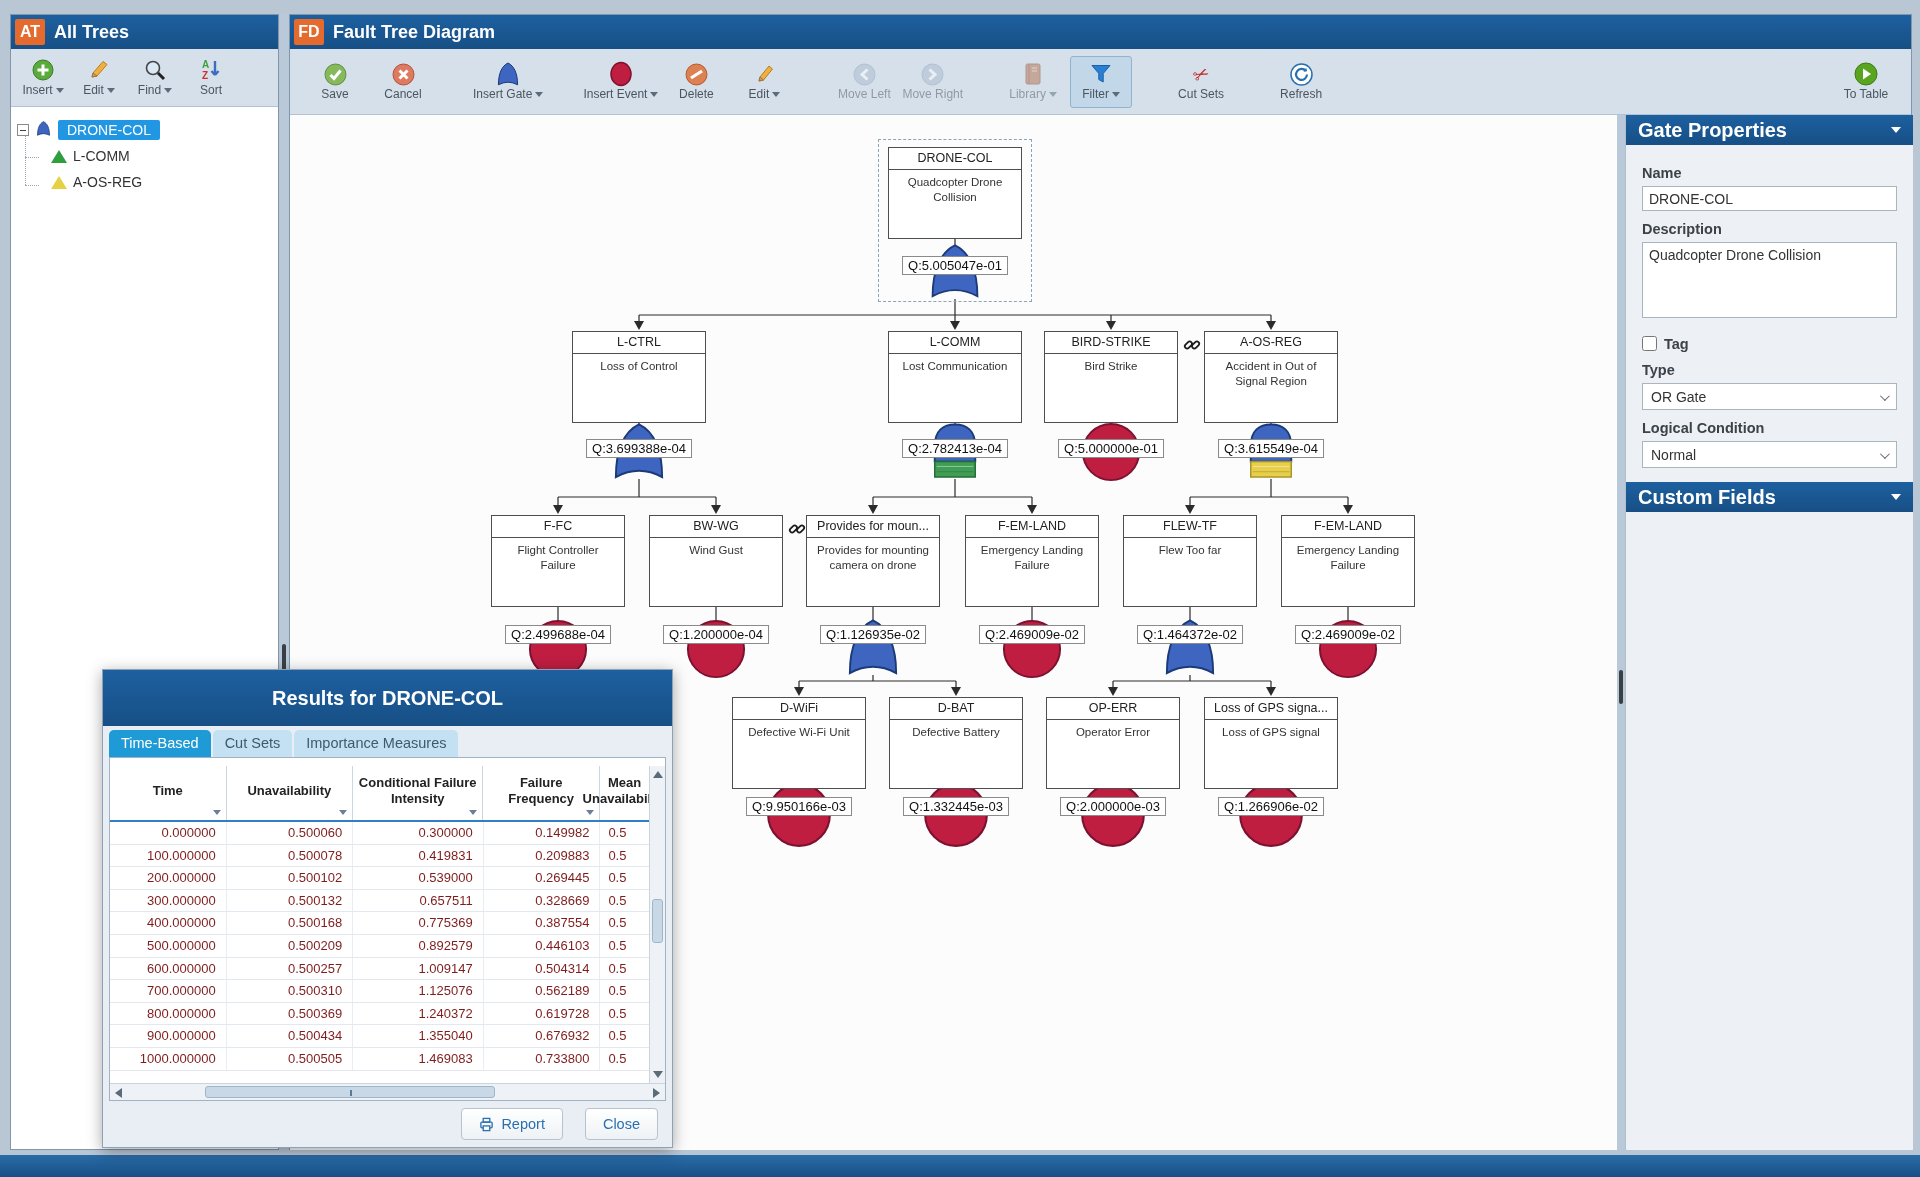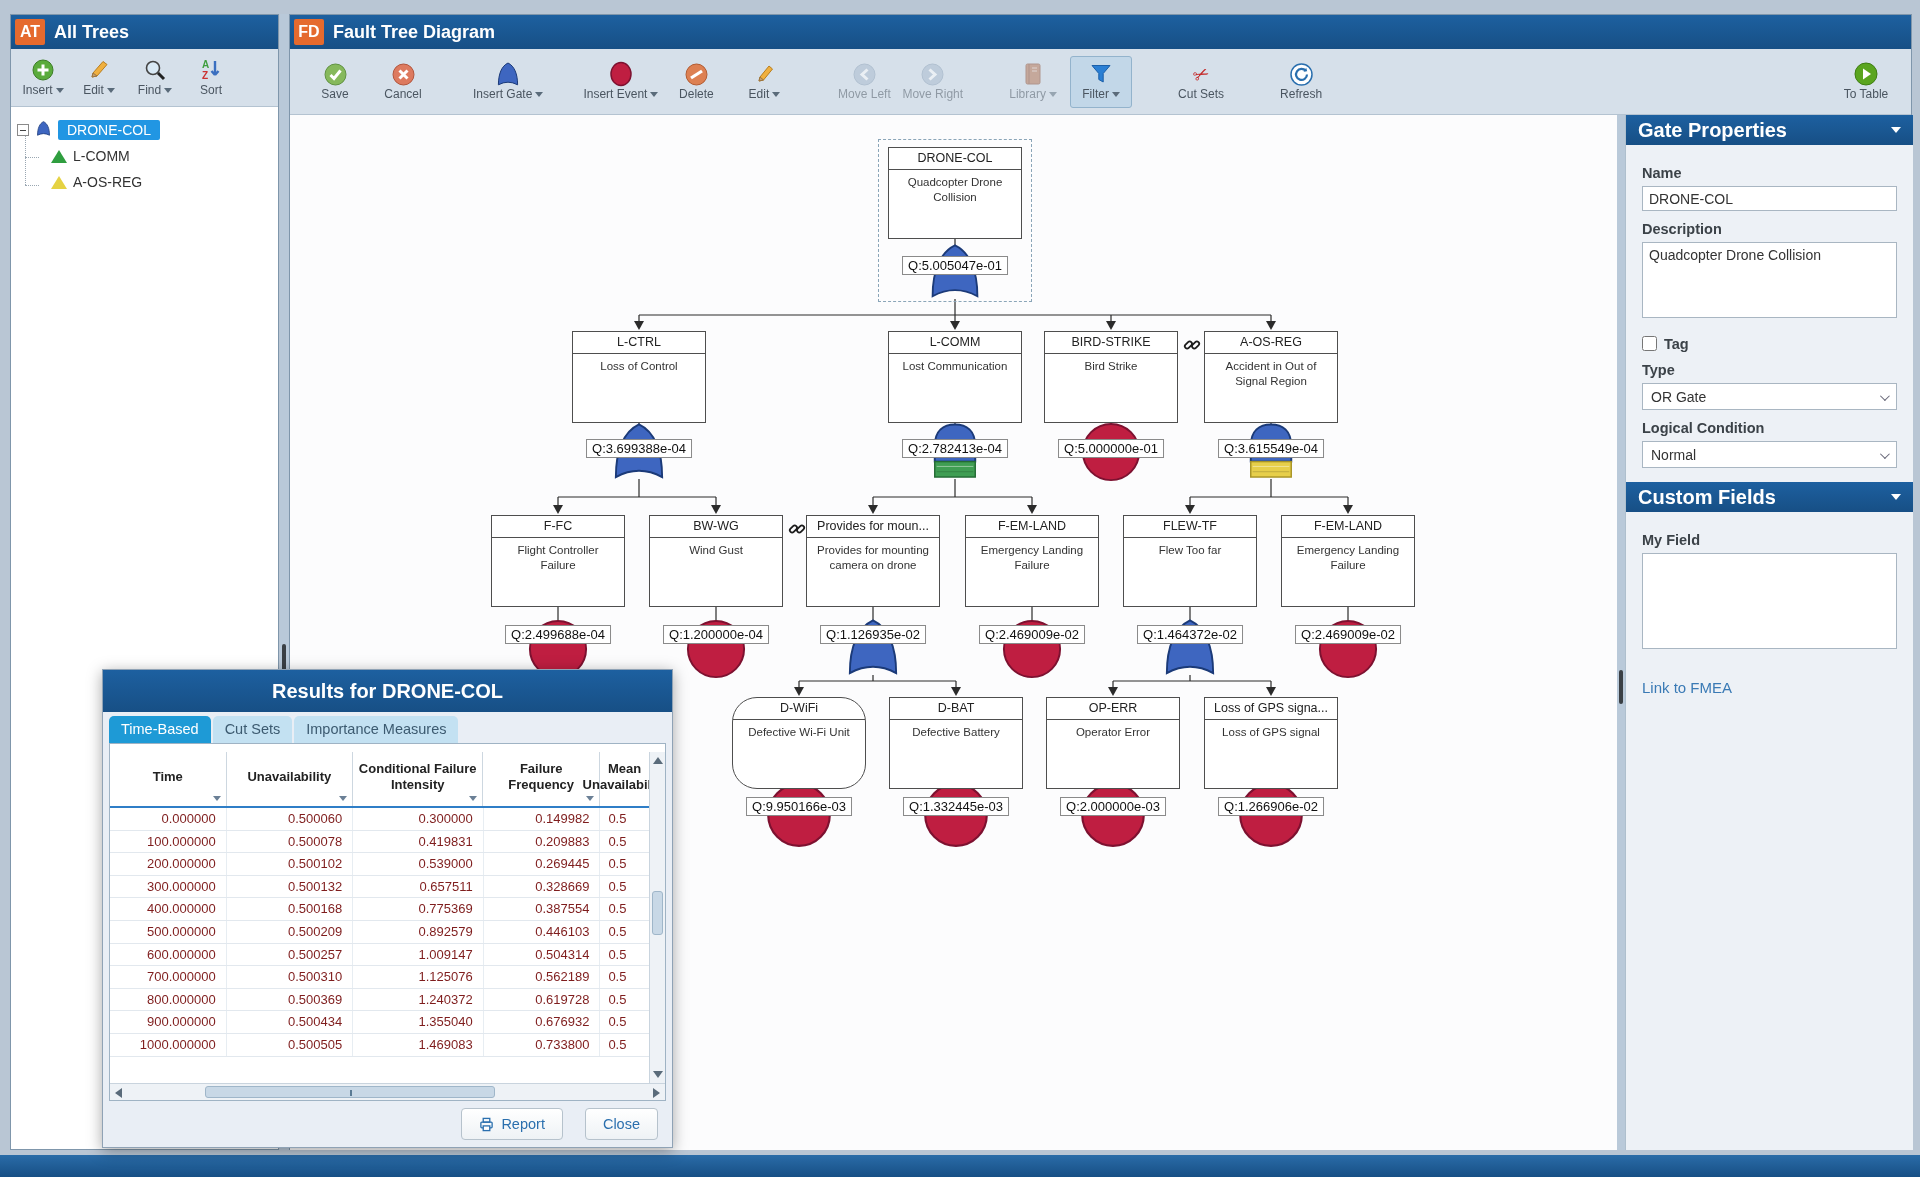--- a/index.html
+++ b/index.html
@@ -61,21 +61,21 @@
   .pinput { width:100%; height:25px; border:1px solid #a9b6c2; background:#fff; font-size:14px; color:#333; padding:2px 6px; font-family:"Liberation Sans",sans-serif; }
   .ptext { width:100%; border:1px solid #a9b6c2; background:#fff; font-size:14px; color:#333; padding:4px 6px; resize:none; font-family:"Liberation Sans",sans-serif; }
   .pcheck { display:flex; align-items:flex-start; gap:7px; margin:14px 0 2px; }
   .pcheck input { width:15px; height:15px; }
   .psel { width:100%; height:27px; border:1px solid #a9b6c2; background:#fff; font-size:14px; color:#333; display:flex; align-items:center; padding:0 8px; position:relative; }
   .psel .sel-chev { position:absolute; right:9px; top:10px; width:7px; height:7px; border-right:1.6px solid #667; border-bottom:1.6px solid #667; transform:rotate(45deg) translateY(-2px); }
   .plink { display:inline-block; margin-top:26px; color:#3a7ab5; font-size:15px; text-decoration:none; }
 
   
   #dialog { position:absolute; left:102px; top:669px; width:571px; height:479px; background:#e9eef5; border:1px solid #8fa2b5; box-shadow:0 3px 14px rgba(0,0,0,.35); z-index:60; display:flex; flex-direction:column; }
-  #dlg-hdr { height:42px; background:linear-gradient(#1d60a0,#174f85); color:#fff; font-size:20px; font-weight:bold; display:flex; align-items:center; justify-content:center; flex:0 0 auto; }
+  #dlg-hdr { height:56px; background:linear-gradient(#1d60a0,#174f85); color:#fff; font-size:20px; font-weight:bold; display:flex; align-items:center; justify-content:center; flex:0 0 auto; }
   #dlg-tabs { display:flex; gap:2px; padding:4px 6px 0; flex:0 0 auto; }
   .tab { font-size:14.5px; padding:5px 12px 6px; border-radius:5px 5px 0 0; background:#c3e1f2; color:#3c5a70; cursor:pointer; }
   .tab.active { background:#1e9ad6; color:#fff; }
   #tbl-wrap { margin:0 6px; border:1px solid #9fb3c4; background:#fff; flex:1 1 auto; display:flex; flex-direction:column; overflow:hidden; }
   #tbl-main { display:flex; flex:1 1 auto; overflow:hidden;margin-top:8px; }
   #tbl-cols { flex:1 1 auto; overflow:hidden; }
   #tbl-head { display:flex; border-bottom:2px solid #2f7ec7; }
   .th { font-size:13px; font-weight:bold; color:#222; text-align:center; padding:6px 4px 10px; position:relative; border-right:1px solid #cdd7e0; display:flex; align-items:center; justify-content:center; line-height:1.25; min-height:54px; }
   .th .sort { position:absolute; right:5px; bottom:5px; width:0; height:0; border-left:4px solid transparent; border-right:4px solid transparent; border-top:5px solid #6b8096; }
   .tr { display:flex; border-bottom:1px solid #e2e8ee; }
@@ -462,21 +462,21 @@
           <circle cx="32" cy="32" r="29" fill="#bf1e41" stroke="#7d1130" stroke-width="2"></circle>
         </svg></div>
       <div class="node" style="left: 991px; top: 400px;">
         <div class="node-title">F-EM-LAND</div>
         <div class="node-desc">Emergency Landing Failure</div>
       </div>
       <div class="qlabel" style="left: 1058px; top: 510px;">Q:2.469009e-02</div>
       <div class="sym" style="left: 475px; top: 666px;"><svg width="68" height="68" viewBox="0 0 64 64">
           <circle cx="32" cy="32" r="29" fill="#bf1e41" stroke="#7d1130" stroke-width="2"></circle>
         </svg></div>
-      <div class="node" style="left: 442px; top: 582px; border-radius: 25px;">
+      <div class="node" style="left: 442px; top: 582px;">
         <div class="node-title">D-WiFi</div>
         <div class="node-desc">Defective Wi-Fi Unit</div>
       </div>
       <div class="qlabel" style="left: 509px; top: 682px;">Q:9.950166e-03</div>
       <div class="sym" style="left: 632px; top: 666px;"><svg width="68" height="68" viewBox="0 0 64 64">
           <circle cx="32" cy="32" r="29" fill="#bf1e41" stroke="#7d1130" stroke-width="2"></circle>
         </svg></div>
       <div class="node" style="left: 599px; top: 582px;">
         <div class="node-title">D-BAT</div>
         <div class="node-desc">Defective Battery</div>
@@ -525,25 +525,20 @@
         </div>
       <div class="plabel">Logical Condition</div>
       <div class="psel">
           <span>Normal</span>
           <span class="sel-chev"></span>
         </div>
     </div>
     <div class="props-hdr">
       <span>Custom Fields</span>
       <span class="hdr-caret"></span>
-    </div>
-    <div class="pbody">
-      <div class="plabel">My Field</div>
-      <textarea class="ptext" style="height: 96px;"></textarea>
-      <a class="plink" href="#">Link to FMEA</a>
     </div>
   </div>
 </div>
 
 <div id="dialog">
   <div id="dlg-hdr">Results for DRONE-COL</div>
   <div id="dlg-tabs">
     <div class="tab active">Time-Based</div>
     <div class="tab">Cut Sets</div>
     <div class="tab">Importance Measures</div>

